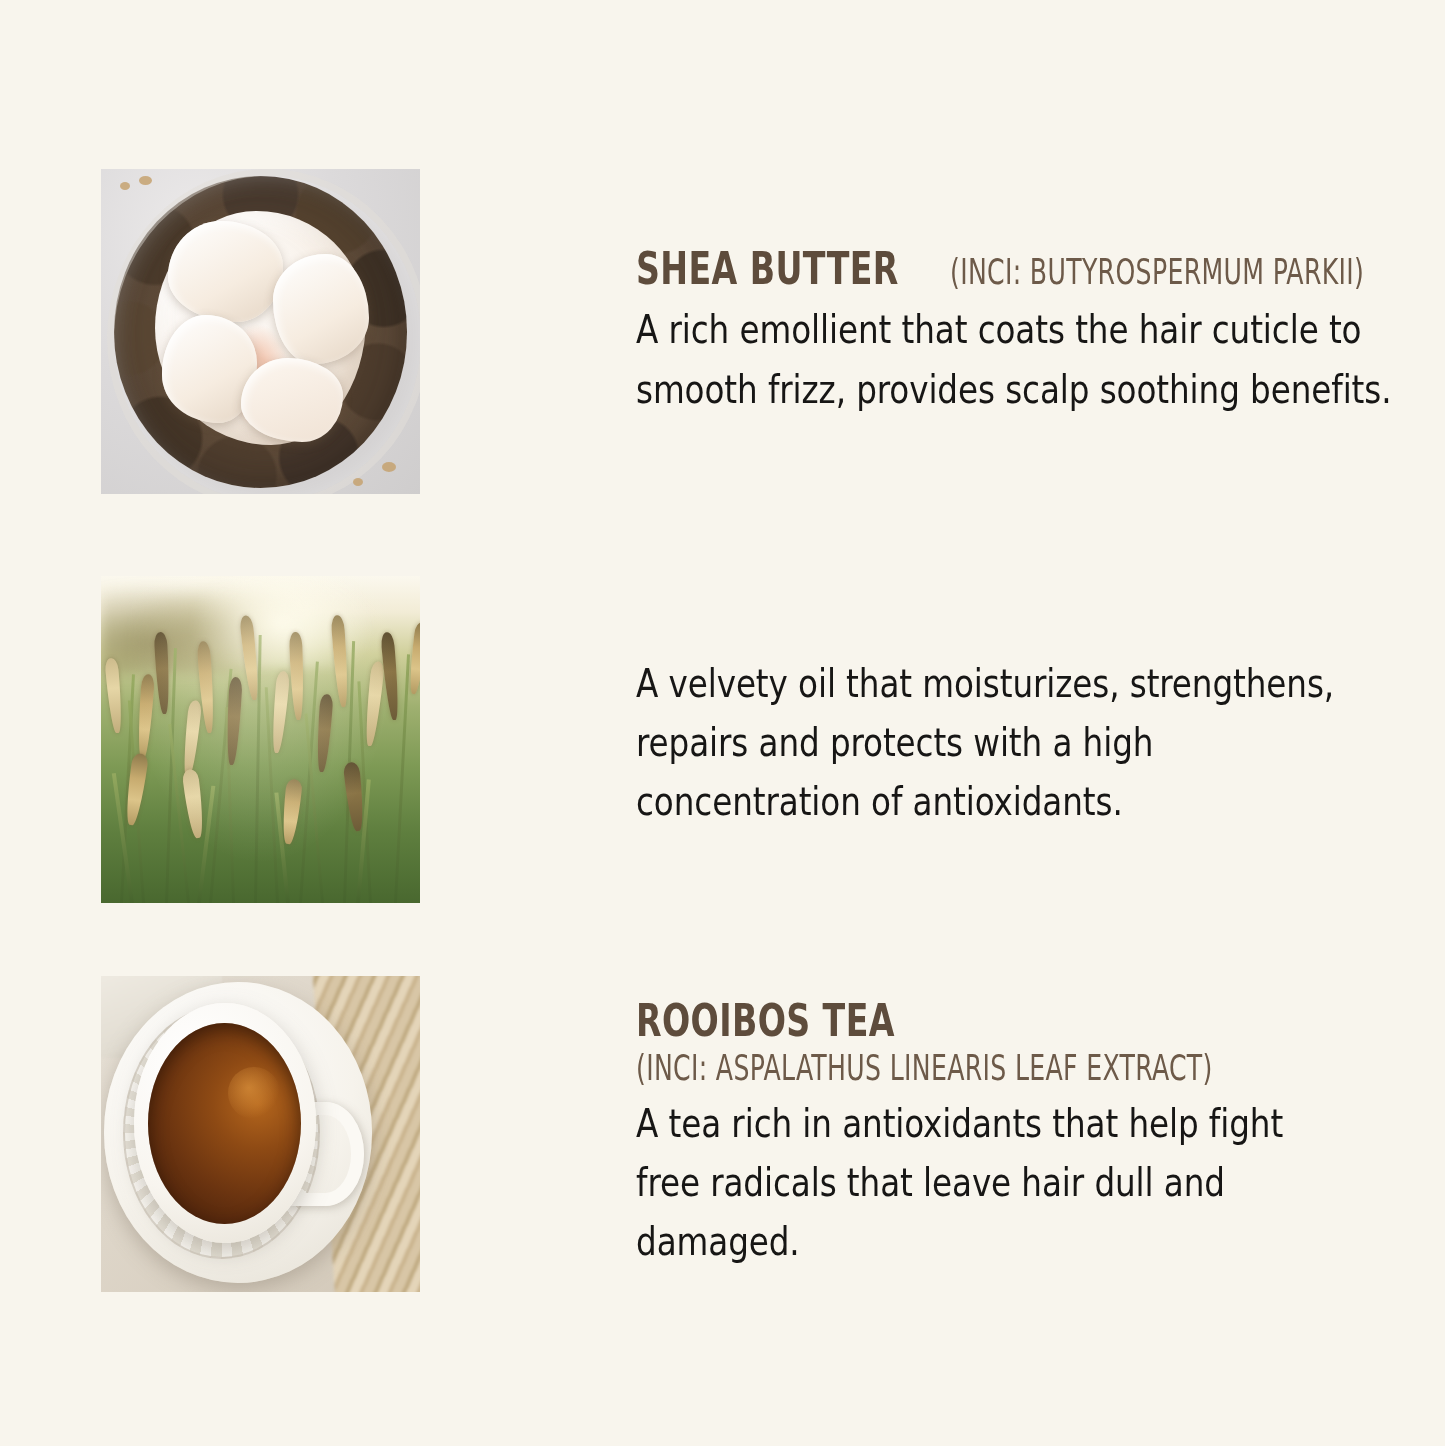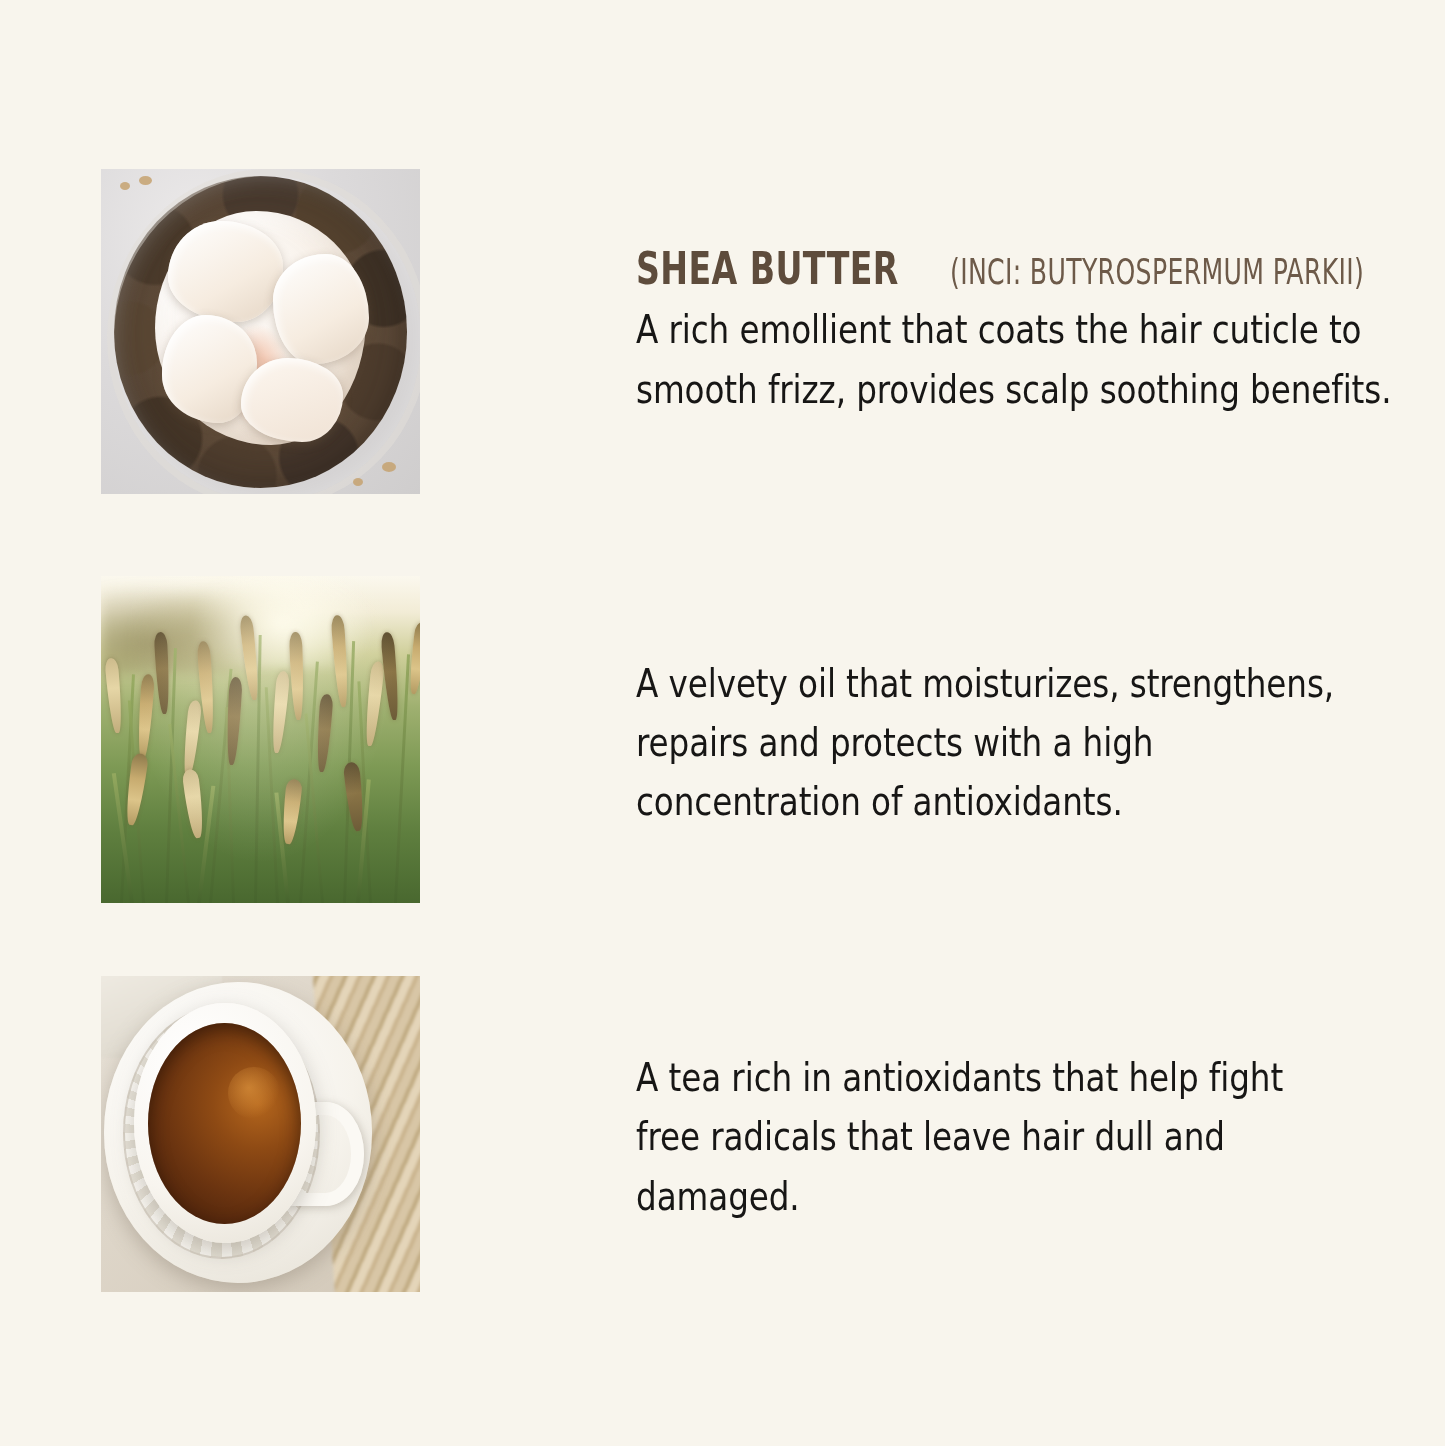--- a/index.html
+++ b/index.html
@@ -402,17 +402,25 @@
         <div class="tea-saucer-ring"></div>
         <div class="tea-handle"></div>
         <div class="tea-cup">
           <div class="tea-liquid">
             <div class="tea-shine"></div>
           </div>
         </div>
       </div>
     </div>
     <div class="copy">
+      <div class="stacked">
+        <p class="heading-line">
+          <span class="ing-name">ROOIBOS TEA</span>
+        </p>
+        <p class="heading-line">
+          <span class="ing-inci">(INCI: ASPALATHUS LINEARIS LEAF EXTRACT)</span>
+        </p>
+      </div>
       <p class="ing-desc">A tea rich in antioxidants that help fight free radicals that leave hair dull and damaged.</p>
     </div>
   </div>
 
 </div>
 
 </body></html>

